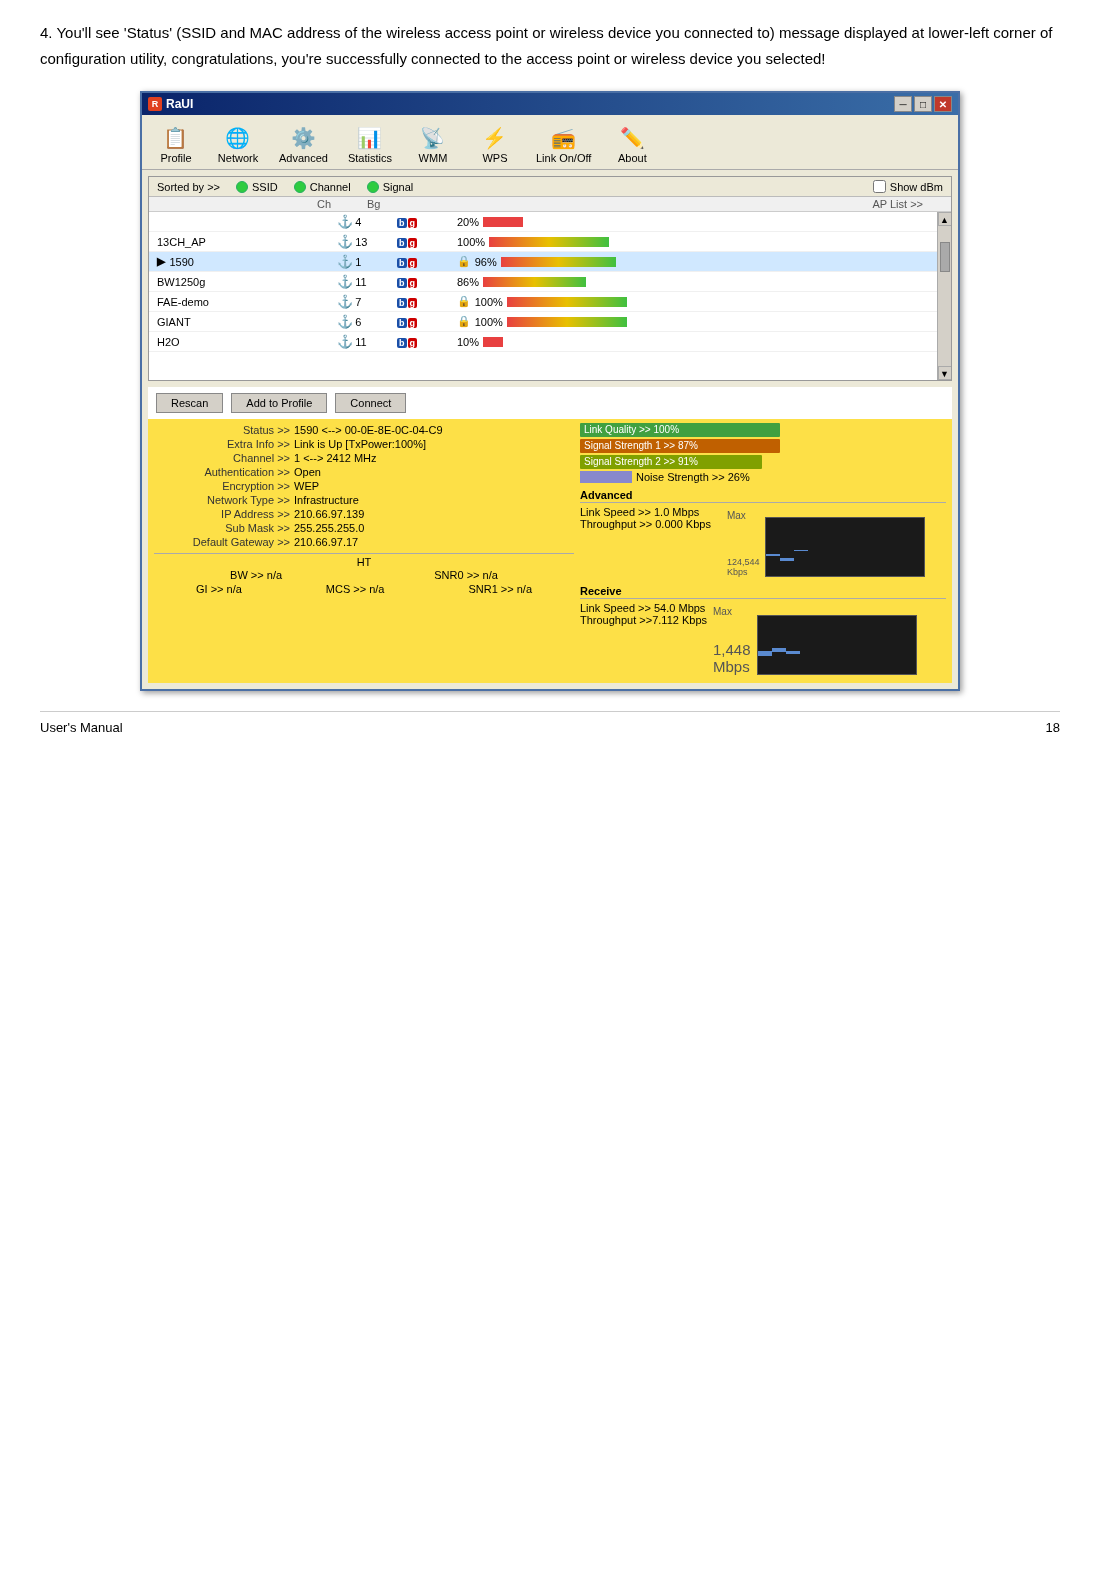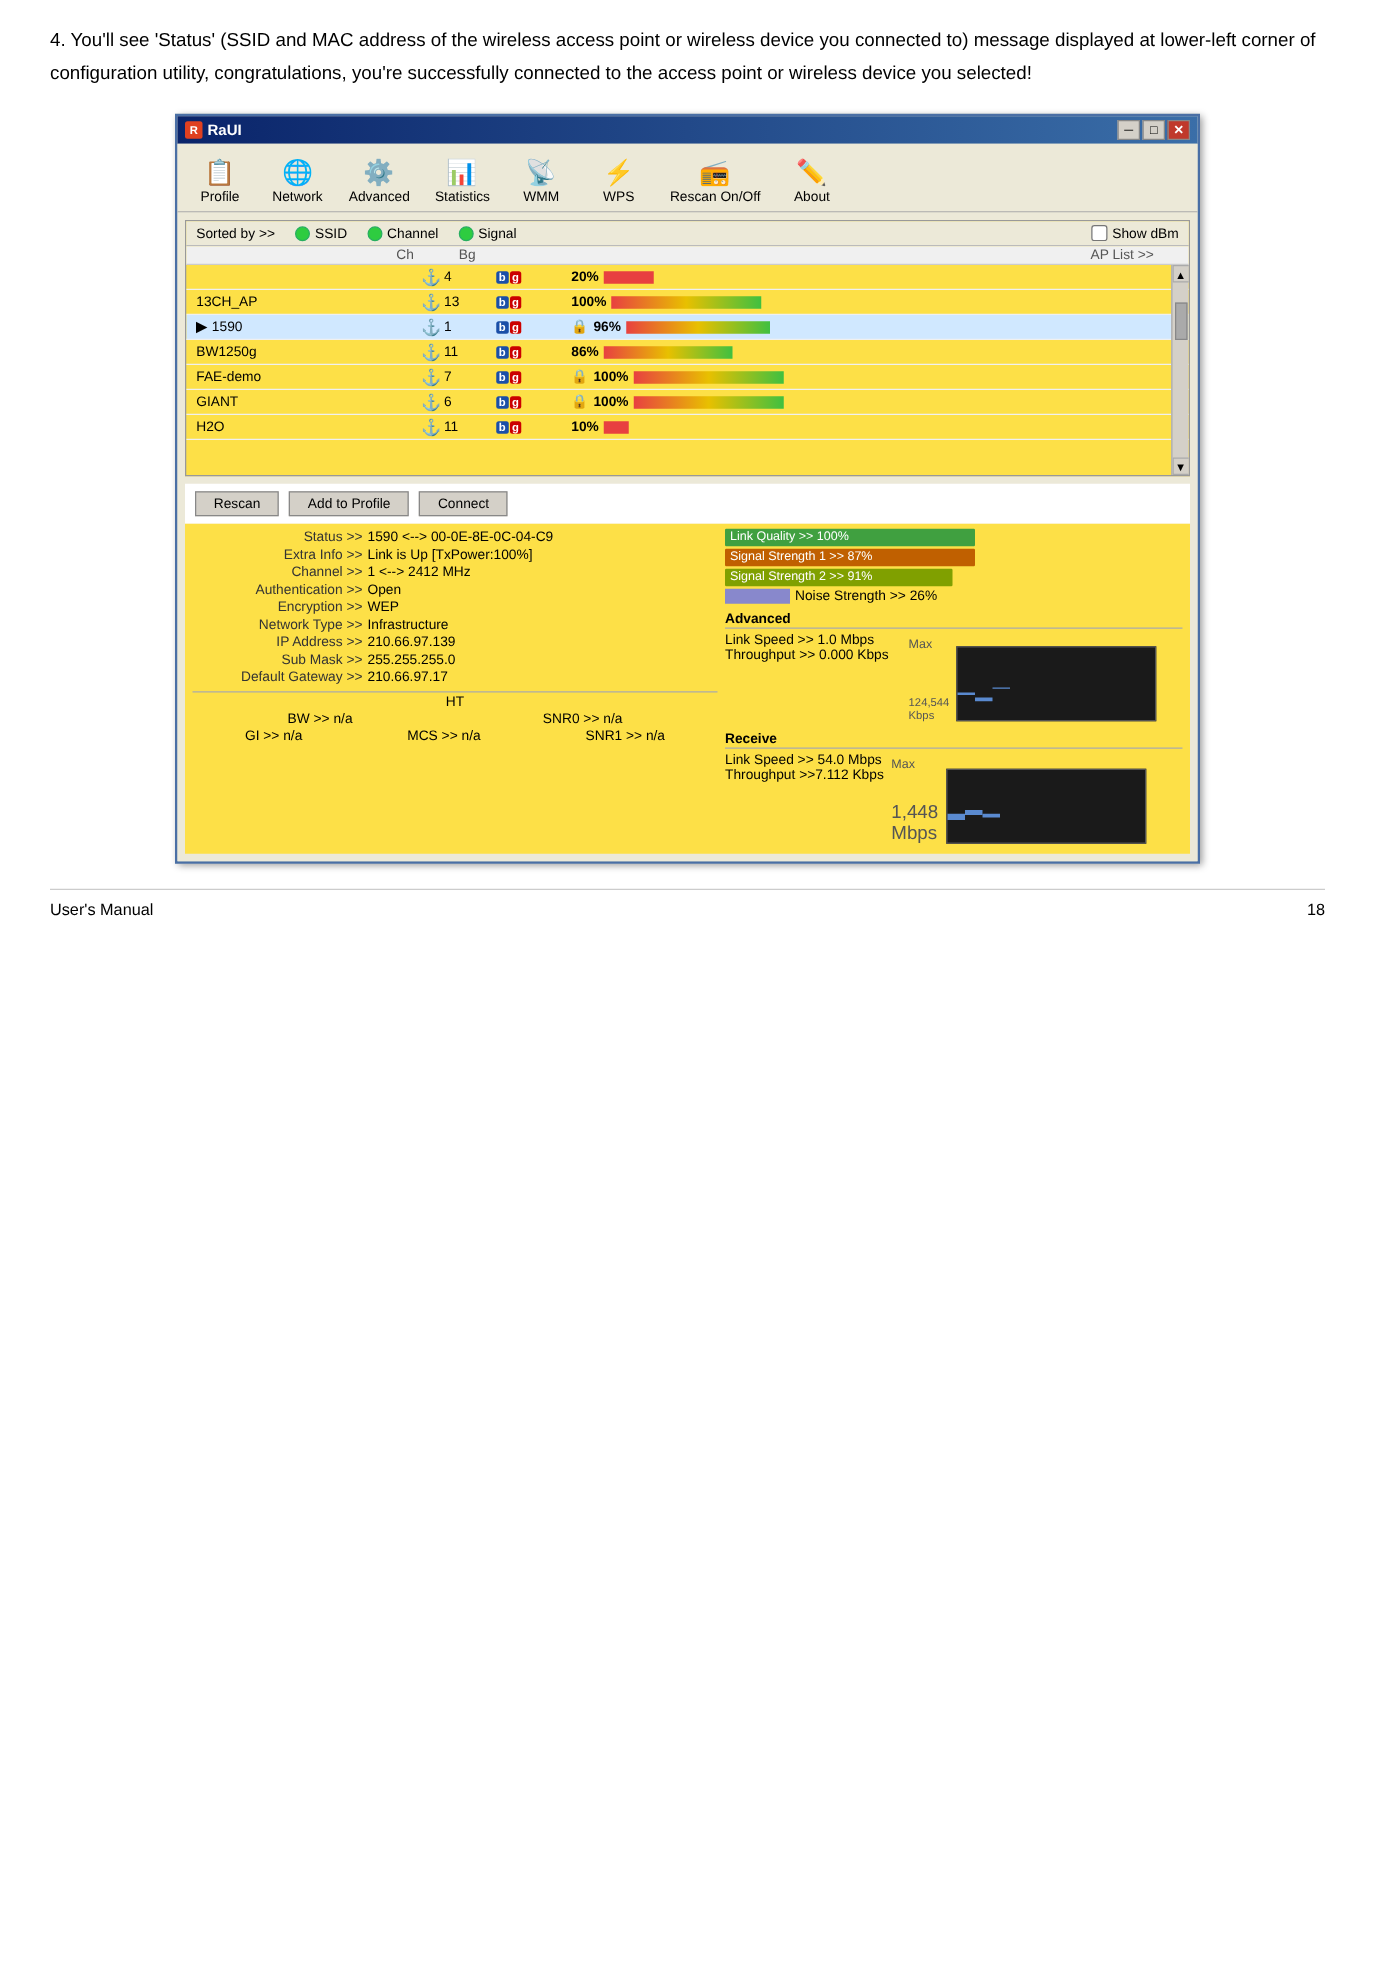--- a/index.html
+++ b/index.html
@@ -96,21 +96,21 @@
       justify-content: center;
       font-size: 20px;
     }
     
     .content {
       background: #ece9d8;
       padding: 6px;
     }
     
     .ap-list-area {
-      background: #fde047;
+      background: #ffffff;
       border: 1px solid #999;
       margin-bottom: 6px;
     }
     .ap-list-header {
       display: flex;
       align-items: center;
       padding: 3px 8px;
       background: #ece9d8;
       border-bottom: 1px solid #bbb;
       font-size: 11px;
@@ -150,21 +150,20 @@
       border-bottom: 1px solid #f0f0f0;
     }
     .ap-row.selected {
       background: #d0e8ff;
     }
     .signal-bar-container {
       display: flex;
       align-items: center;
       gap: 4px;
       font-size: 11px;
-      font-weight: bold;
     }
     .signal-bar {
       height: 10px;
       display: inline-block;
     }
     .bg-icon {
       display: inline-flex;
       align-items: center;
       font-size: 9px;
       font-weight: bold;
@@ -351,21 +350,21 @@
     <button class="toolbar-btn">
       <div class="toolbar-icon">📡</div>
       <span>WMM</span>
     </button>
     <button class="toolbar-btn">
       <div class="toolbar-icon">⚡</div>
       <span>WPS</span>
     </button>
     <button class="toolbar-btn">
       <div class="toolbar-icon">📻</div>
-      <span>Rescan On/Off</span>
+      <span>Link On/Off</span>
     </button>
     <button class="toolbar-btn">
       <div class="toolbar-icon">✏️</div>
       <span>About</span>
     </button>
   </div>
 
   <div class="content">
 
     <div class="ap-list-area">

